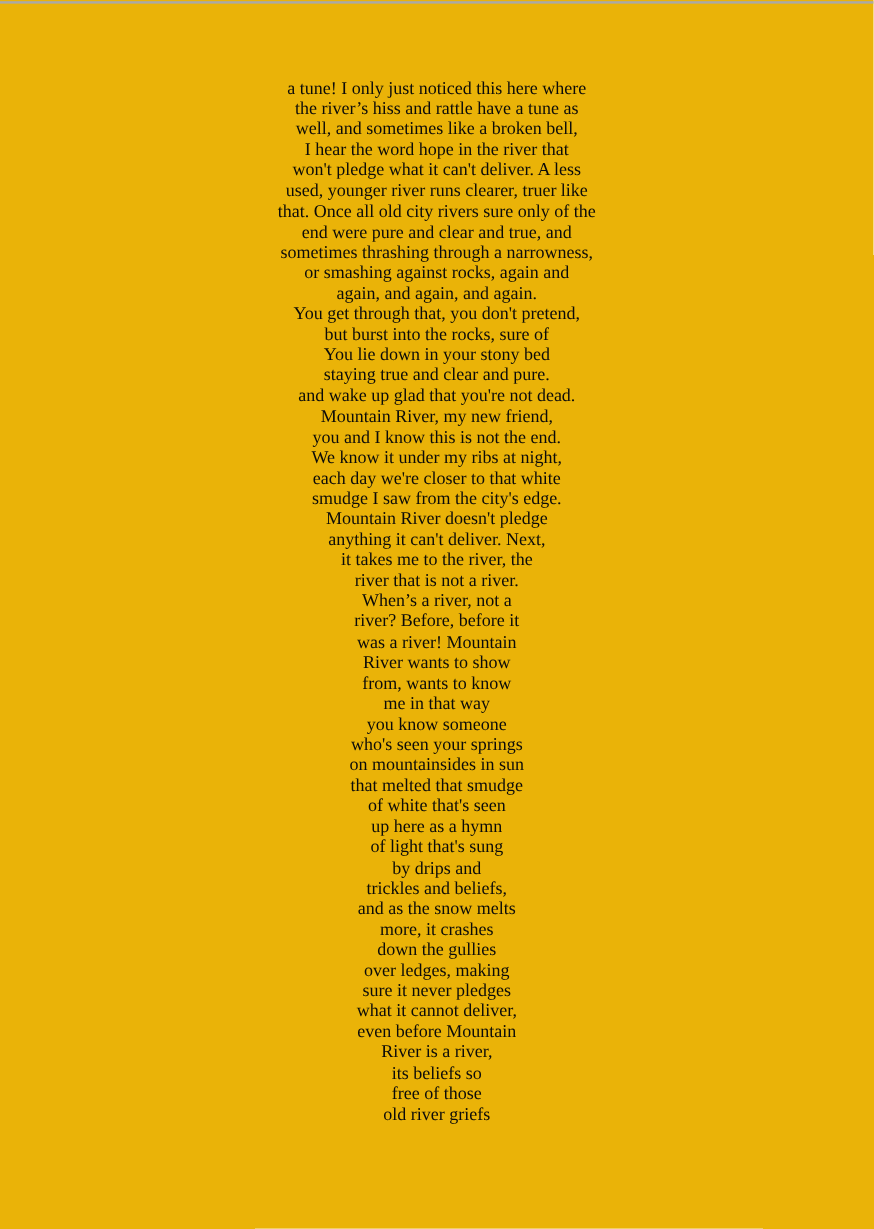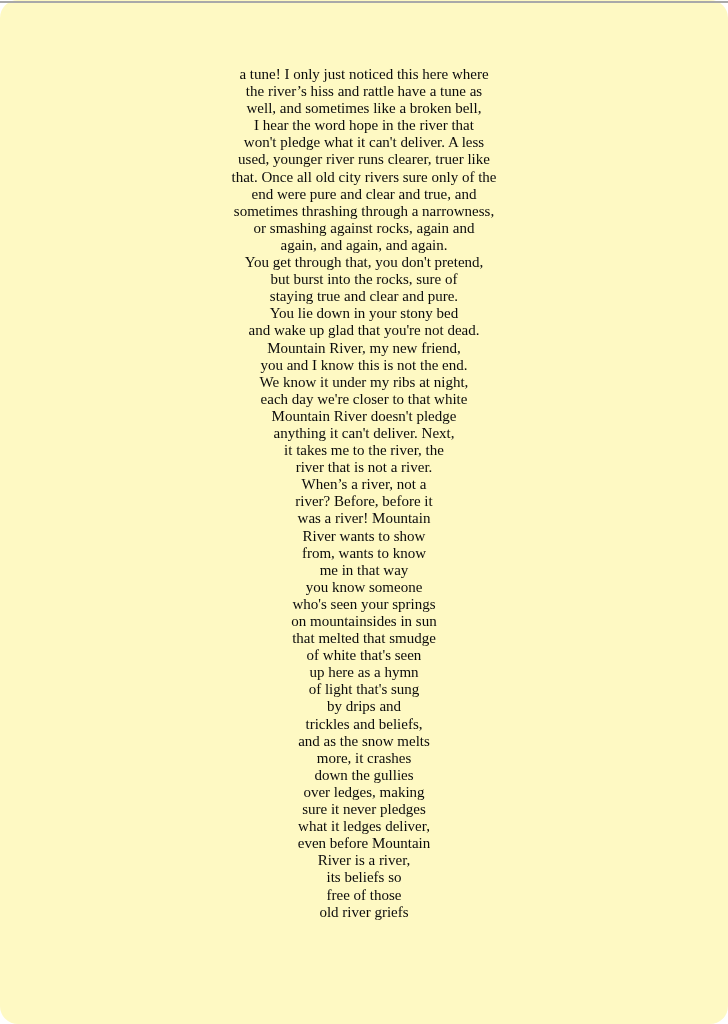--- a/index.html
+++ b/index.html
@@ -7,22 +7,21 @@
     padding: 0;
     width: 728px;
     height: 1024px;
     background: #ffffff;
     overflow: hidden;
   }
   .page {
     position: relative;
     width: 728px;
     height: 1024px;
-    background: #fef9c3;
-    border-radius: 18px;
+    background: #eab308;
   }
   .top-rule {
     position: absolute;
     top: 1px;
     left: 0;
     width: 728px;
     height: 2px;
     background: #a9a9a9;
   }
   .poem {
@@ -53,27 +52,28 @@
       <div class="line">I hear the word hope in the river that</div>
       <div class="line">won't pledge what it can't deliver. A less</div>
       <div class="line">used, younger river runs clearer, truer like</div>
       <div class="line">that. Once all old city rivers sure only of the</div>
       <div class="line">end were pure and clear and true, and</div>
       <div class="line">sometimes thrashing through a narrowness,</div>
       <div class="line">or smashing against rocks, again and</div>
       <div class="line">again, and again, and again.</div>
       <div class="line">You get through that, you don't pretend,</div>
       <div class="line">but burst into the rocks, sure of</div>
+      <div class="line">You lie down in your stony bed</div>
       <div class="line">staying true and clear and pure.</div>
-      <div class="line">You lie down in your stony bed</div>
       <div class="line">and wake up glad that you're not dead.</div>
       <div class="line">Mountain River, my new friend,</div>
       <div class="line">you and I know this is not the end.</div>
       <div class="line">We know it under my ribs at night,</div>
       <div class="line">each day we're closer to that white</div>
+      <div class="line">smudge I saw from the city's edge.</div>
       <div class="line">Mountain River doesn't pledge</div>
       <div class="line">anything it can't deliver. Next,</div>
       <div class="line">it takes me to the river, the</div>
       <div class="line">river that is not a river.</div>
       <div class="line">When’s a river, not a</div>
       <div class="line">river? Before, before it</div>
       <div class="line">was a river! Mountain</div>
       <div class="line">River wants to show</div>
       <div class="line">from, wants to know</div>
       <div class="line">me in that way</div>
@@ -84,20 +84,20 @@
       <div class="line">of white that's seen</div>
       <div class="line">up here as a hymn</div>
       <div class="line">of light that's sung</div>
       <div class="line">by drips and</div>
       <div class="line">trickles and beliefs,</div>
       <div class="line">and as the snow melts</div>
       <div class="line">more, it crashes</div>
       <div class="line">down the gullies</div>
       <div class="line">over ledges, making</div>
       <div class="line">sure it never pledges</div>
-      <div class="line">what it ledges deliver,</div>
+      <div class="line">what it cannot deliver,</div>
       <div class="line">even before Mountain</div>
       <div class="line">River is a river,</div>
       <div class="line">its beliefs so</div>
       <div class="line">free of those</div>
       <div class="line">old river griefs</div>
     </div>
 </div>
 
 </body></html>

